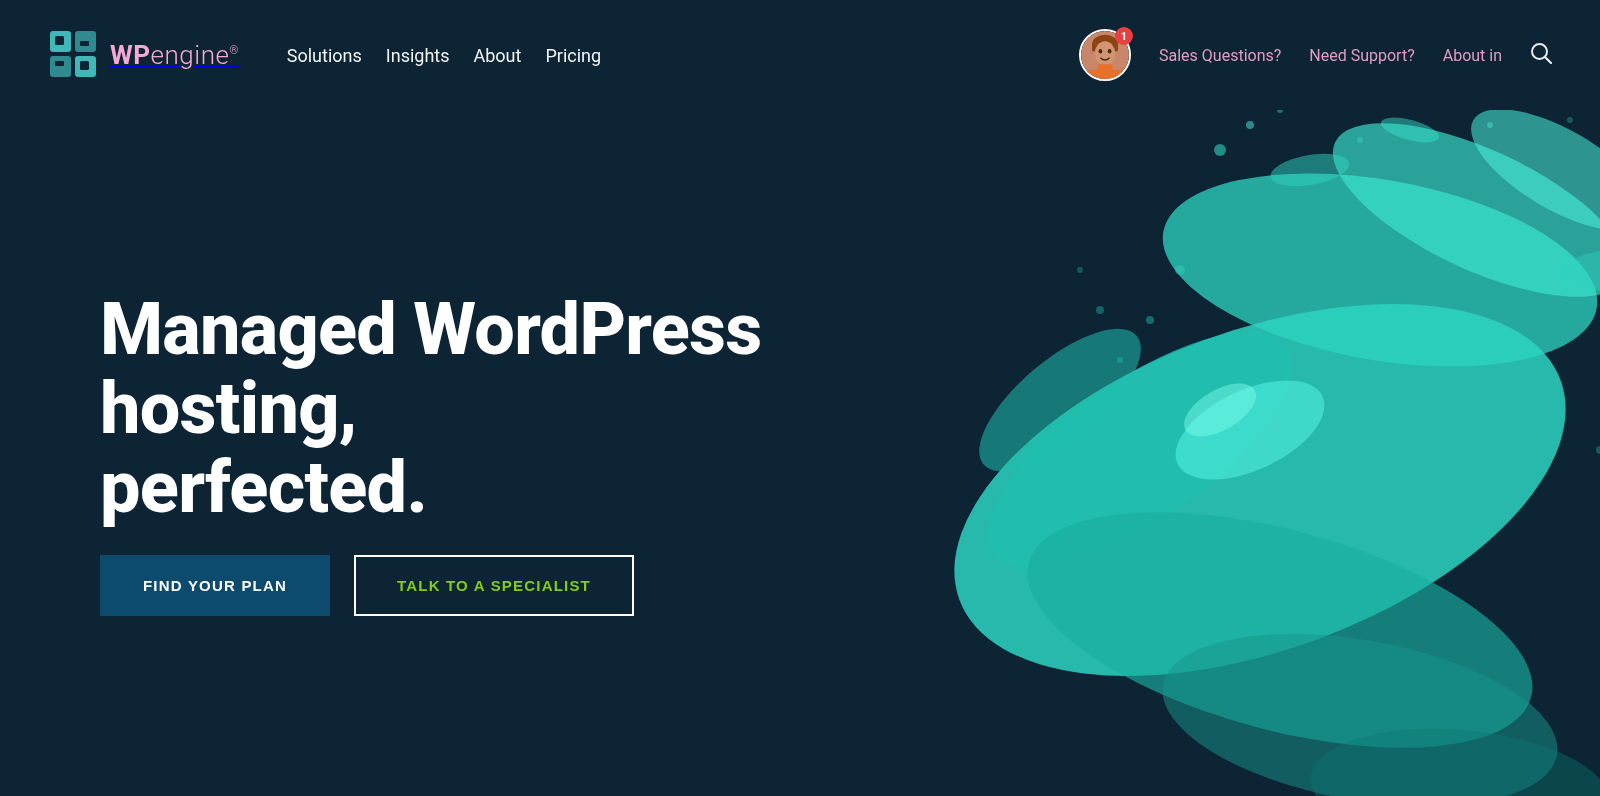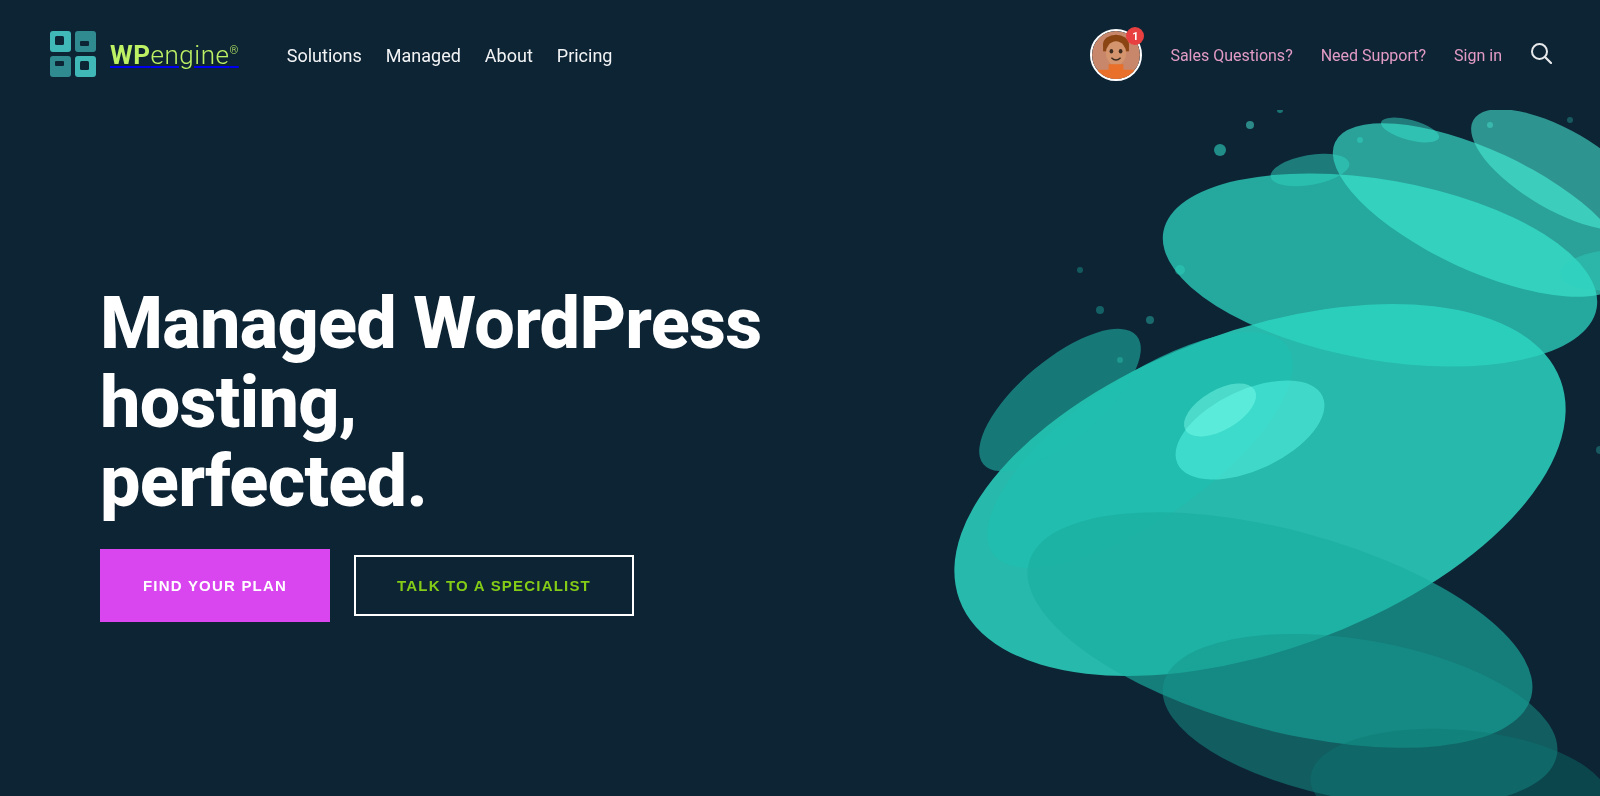--- a/index.html
+++ b/index.html
@@ -37,21 +37,21 @@
     }
 
     .logo-icon {
       width: 52px;
       height: 52px;
       flex-shrink: 0;
     }
 
     .logo-text {
       font-size: 26px;
-      color: #bef264;
+      color: #f9a8d4;
       font-weight: 300;
       letter-spacing: 0.02em;
     }
 
     .logo-text strong {
       font-weight: 700;
     }
 
     .logo-sup {
       font-size: 11px;
@@ -164,24 +164,24 @@
       letter-spacing: -0.01em;
     }
 
     .hero-buttons {
       display: flex;
       align-items: center;
       gap: 24px;
     }
 
     .btn-find-plan {
-      background-color: #d946ef;
+      background-color: #0c4a6e;
       color: #ffffff;
       border: none;
-      padding: 28px 36px;
+      padding: 22px 36px;
       font-size: 15px;
       font-weight: 700;
       letter-spacing: 0.08em;
       text-transform: uppercase;
       cursor: pointer;
       min-width: 230px;
     }
 
     .btn-talk-specialist {
       background-color: transparent;
@@ -218,21 +218,21 @@
       <span class="logo-text">
         <strong>WP</strong><span>engine</span><span class="logo-sup">®</span>
       </span>
     </a>
 
     <ul class="nav-links">
       <li>
         <a href="#">Solutions</a>
       </li>
       <li>
-        <a href="#">Managed</a>
+        <a href="#">Insights</a>
       </li>
       <li>
         <a href="#">About</a>
       </li>
       <li>
         <a href="#">Pricing</a>
       </li>
     </ul>
   </div>
 
@@ -253,21 +253,21 @@
         <path d="M21 29 Q26 34 31 29" stroke="#3d2b1f" stroke-width="1.5" fill="none"></path>
 
         <rect x="18" y="36" width="16" height="8" fill="#e8702a"></rect>
         <rect x="6" y="42" width="40" height="12" fill="#e8702a"></rect>
       </svg>
       <div class="notification-badge">1</div>
     </div>
 
     <a href="#" class="nav-action-link">Sales Questions?</a>
     <a href="#" class="nav-action-link">Need Support?</a>
-    <a href="#" class="nav-action-link">Sign in</a>
+    <a href="#" class="nav-action-link">About in</a>
     <span class="nav-search-icon">
       <svg width="22" height="22" viewBox="0 0 22 22" fill="none" xmlns="http://www.w3.org/2000/svg">
         <circle cx="9.5" cy="9.5" r="7.5" stroke="white" stroke-width="2"></circle>
         <line x1="15.5" y1="15.5" x2="21" y2="21" stroke="white" stroke-width="2.2" stroke-linecap="round"></line>
       </svg>
     </span>
   </div>
 </nav>
 
 <section class="hero">

